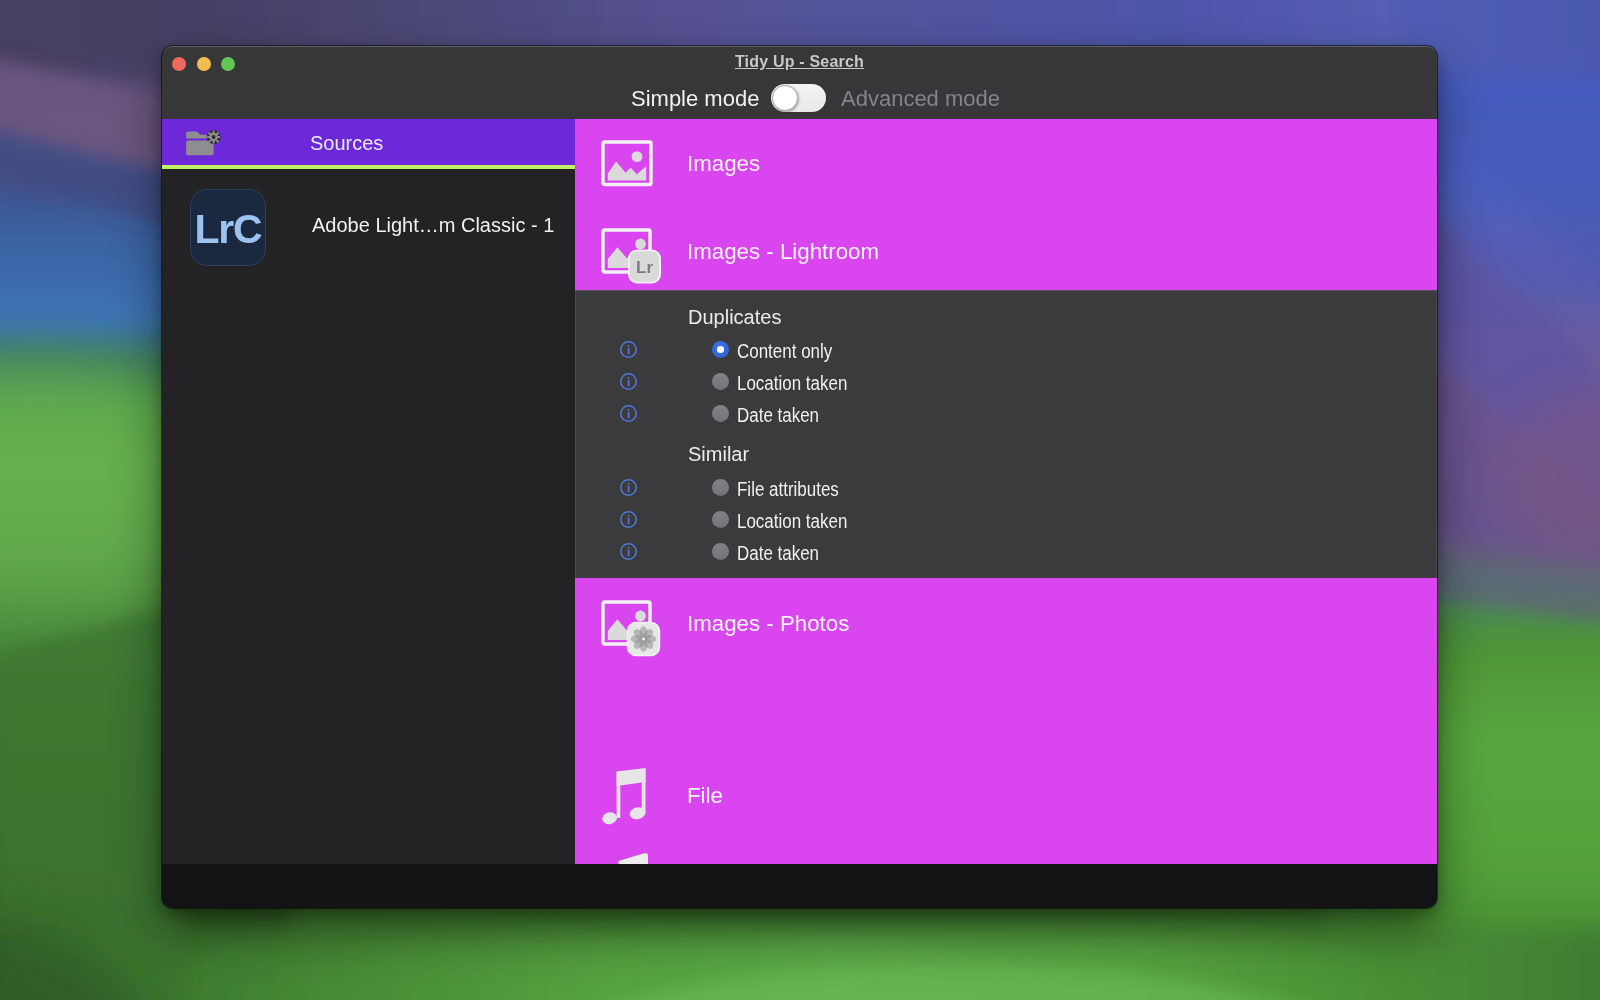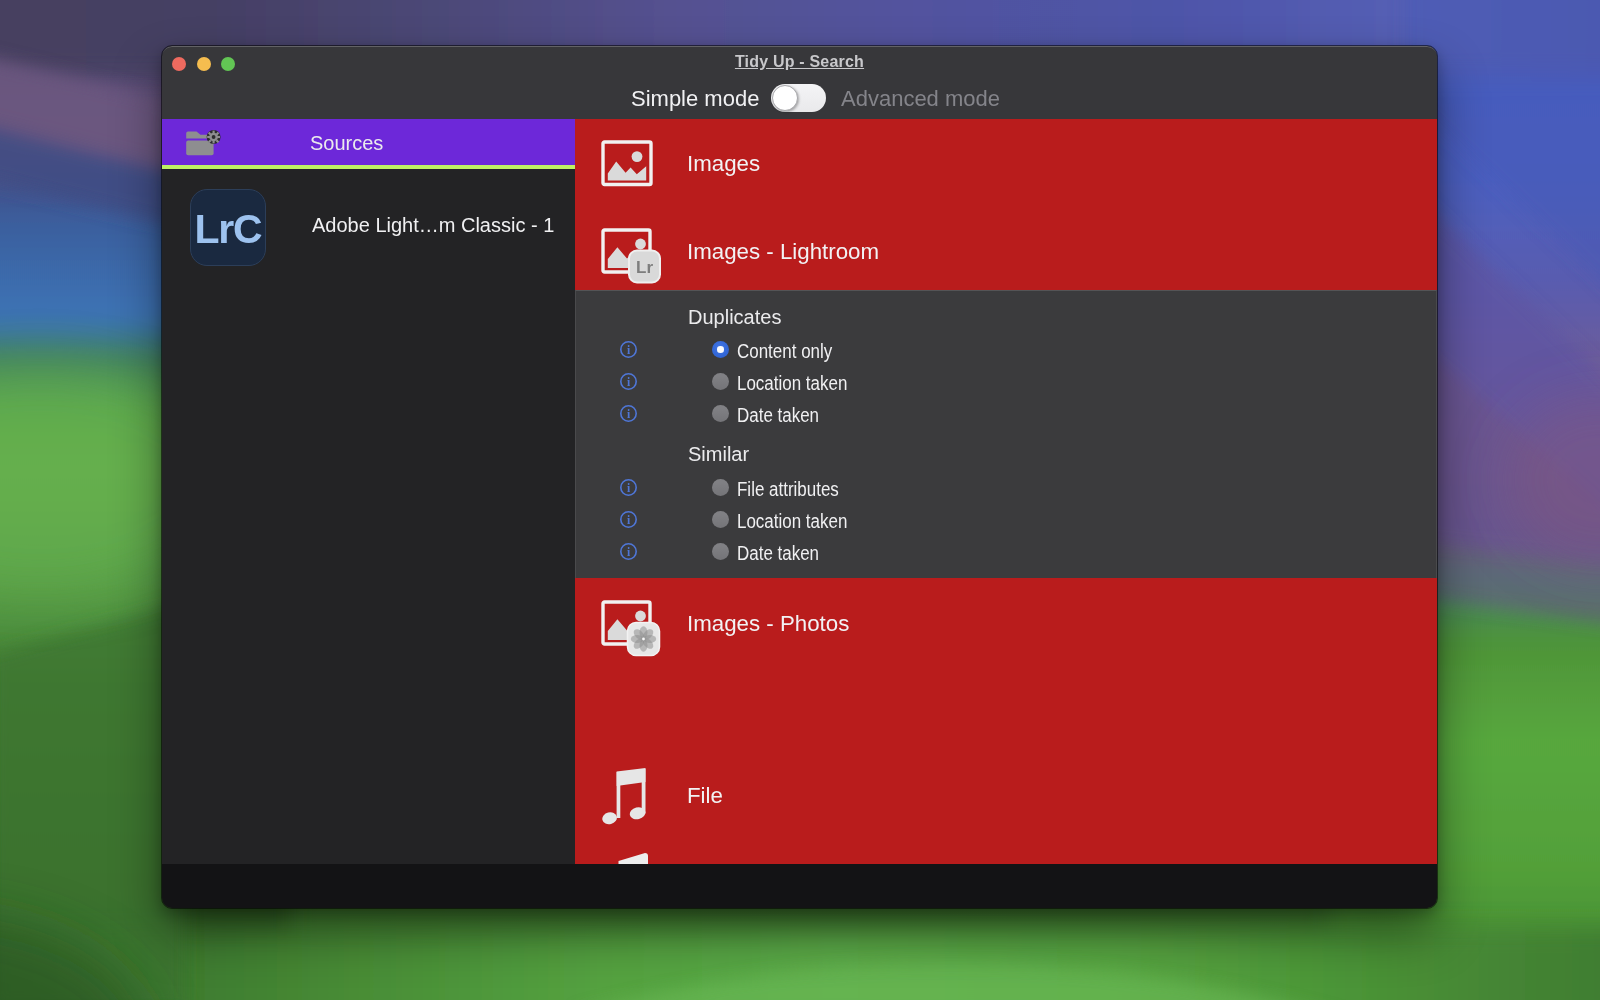--- a/index.html
+++ b/index.html
@@ -33,21 +33,21 @@
   #srcrow { position:absolute; left:0; top:0; width:413px; height:50px; background:#6d28d9;
     border-bottom:4px solid #bef264; }
   #srctext { position:absolute; left:148px; top:13px; font-size:20px; color:#ebebed; }
   #foldic { position:absolute; left:23px; top:11px; }
   #lrcicon { position:absolute; left:28px; top:70px; width:76px; height:77px; border-radius:17px;
     background:#1a2940; border:1.5px solid #2c3e59;
     display:flex; align-items:center; justify-content:center; }
   #lrcicon span { font-size:41px; font-weight:bold; color:#9dc2ef; letter-spacing:-1.2px; padding-top:3px; }
   #lrctext { position:absolute; left:150px; top:95px; font-size:20px; color:#f0f0f2; }
 
-  #rightpanel { position:absolute; left:413px; top:73px; width:862px; height:745px; background:#b91c1c; }
+  #rightpanel { position:absolute; left:413px; top:73px; width:862px; height:745px; background:#d946ef; }
   .row { position:absolute; left:0; width:862px; height:86px; }
   .rowicon { position:absolute; left:26px; }
   .rowtext { position:absolute; left:112px; font-size:22.3px; color:#f2f2f4; }
 
   #expand { position:absolute; left:0; top:171px; width:862px; height:288px; background:#3b3b3d;
     border-top:1px solid #545456; border-left:1px solid #4a4a4c; border-right:1px solid #4a4a4c; }
   .sechdr { position:absolute; left:112px; font-size:20px; color:#ebebed; }
   .info { position:absolute; left:44px; }
   .radio { position:absolute; left:136px; width:17px; height:17px; border-radius:50%; }
   .radio.off { background:linear-gradient(180deg,#808084 20%,#747478); }

